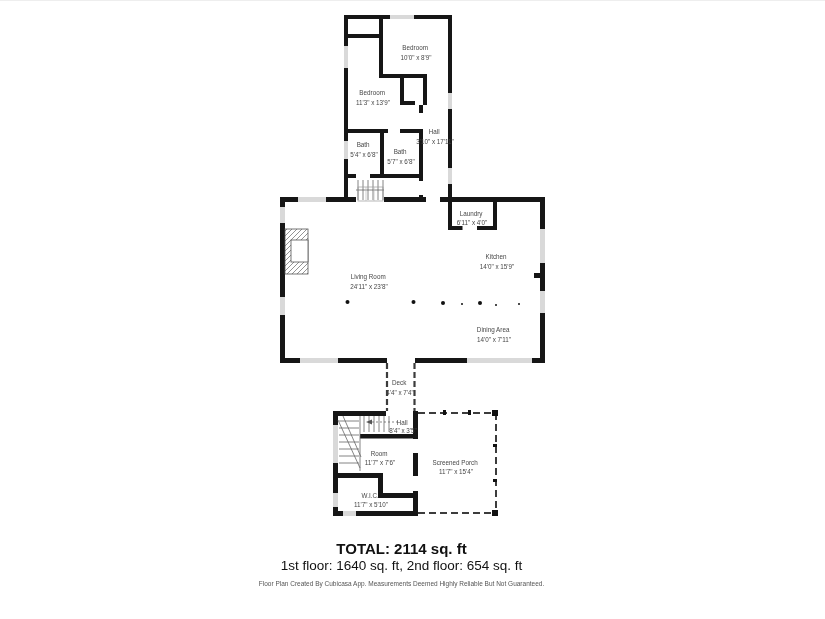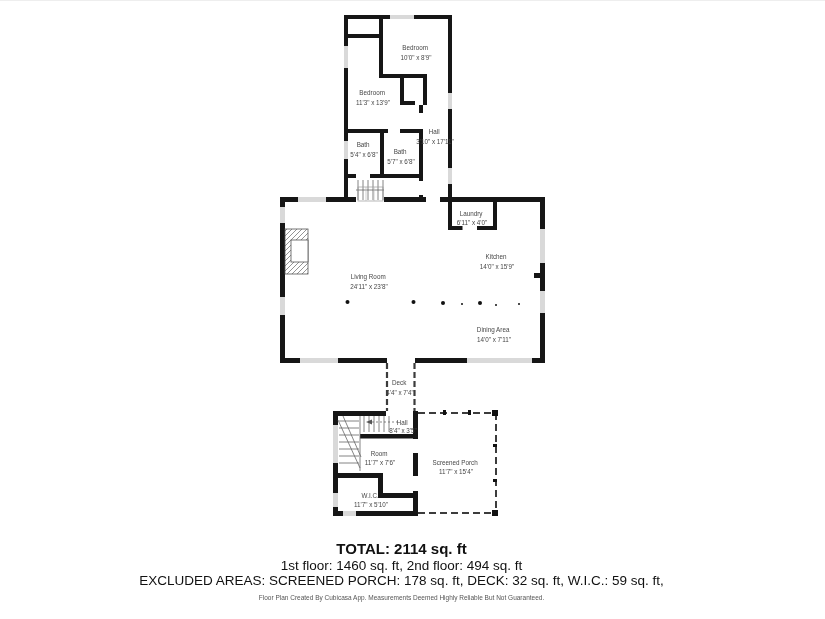--- a/index.html
+++ b/index.html
@@ -229,16 +229,15 @@
     <tspan x="456" y="473">11'7" x 15'4"</tspan>
   </text>
   <text class="rm" text-anchor="middle">
     <tspan x="371" y="497">W.I.C.</tspan>
     <tspan x="371" y="506">11'7" x 5'10"</tspan>
   </text>
 </svg>
 
 <div class="summary">
   <div class="total">TOTAL: 2114 sq. ft</div>
-  <div class="line">1st floor: 1460 sq. ft, 2nd floor: 494 sq. ft</div>
-  <div class="line">EXCLUDED AREAS: SCREENED PORCH: 178 sq. ft, DECK: 32 sq. ft, W.I.C.: 59 sq. ft,</div>
+  <div class="line">1st floor: 1640 sq. ft, 2nd floor: 654 sq. ft</div>
   <div class="disclaimer">Floor Plan Created By Cubicasa App. Measurements Deemed Highly Reliable But Not Guaranteed.</div>
 </div>
 
 </body></html>

